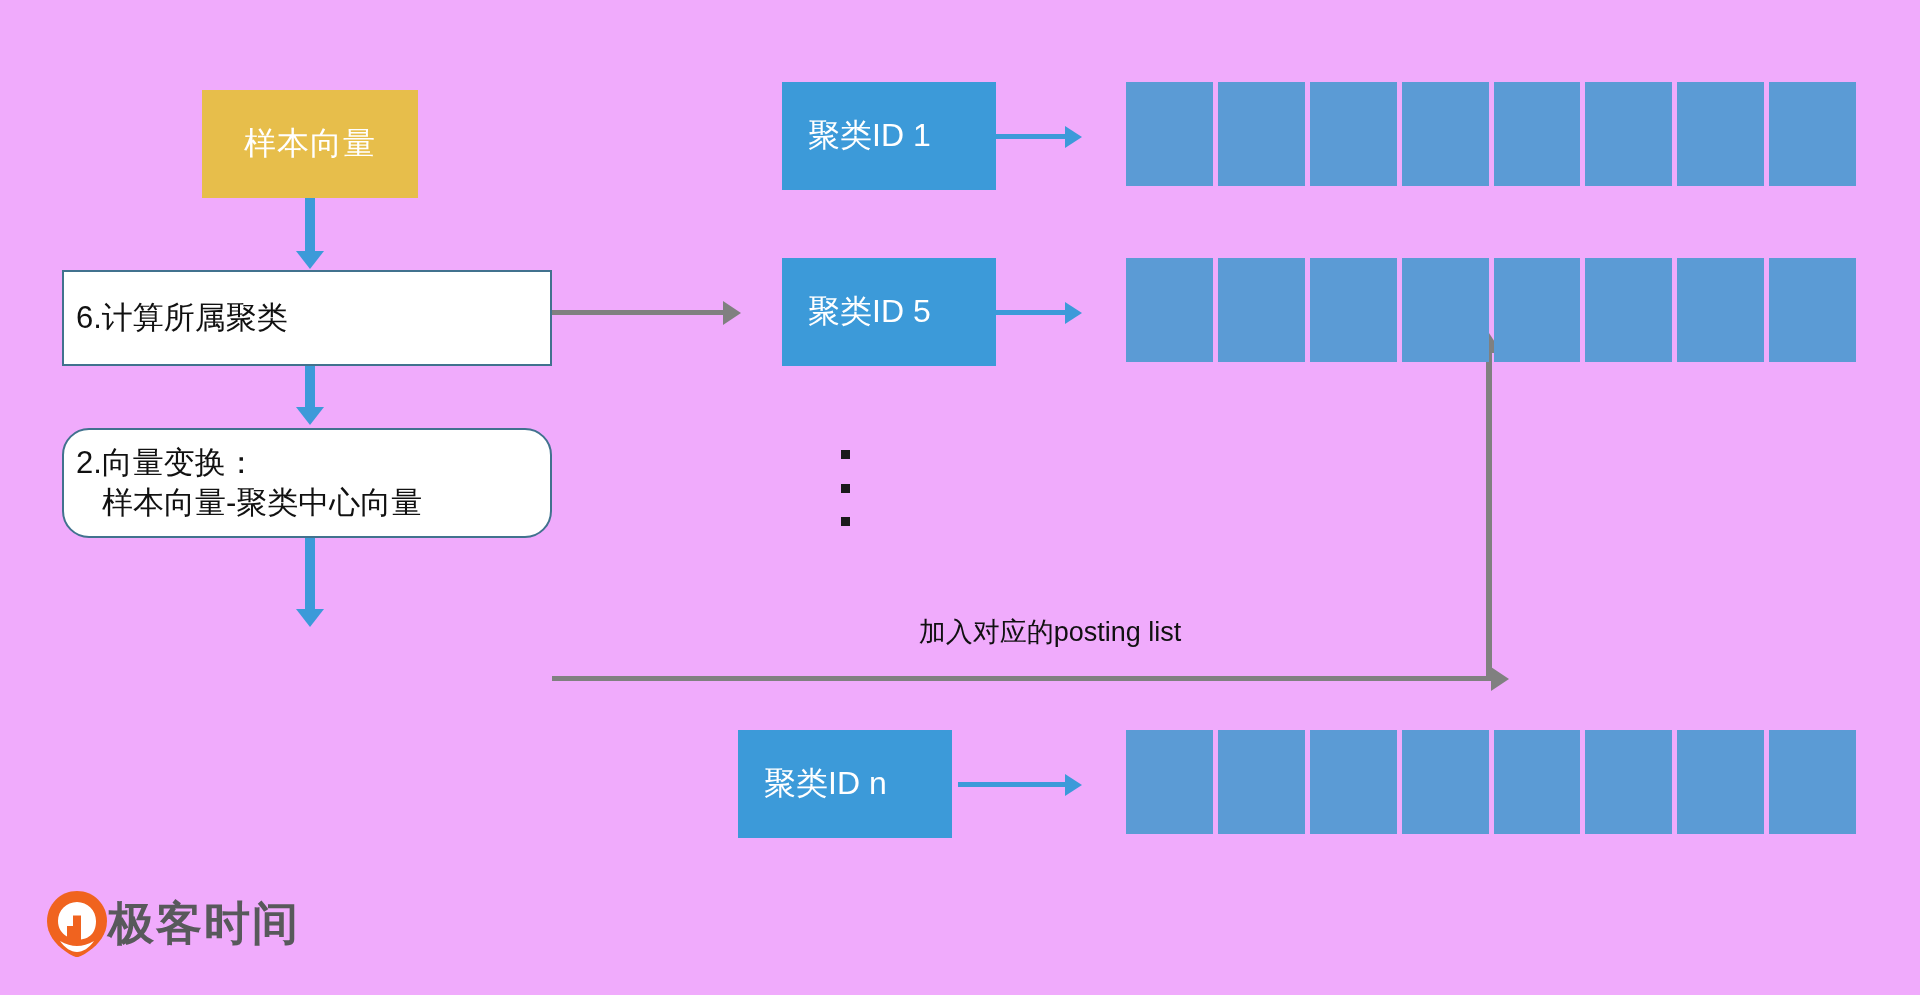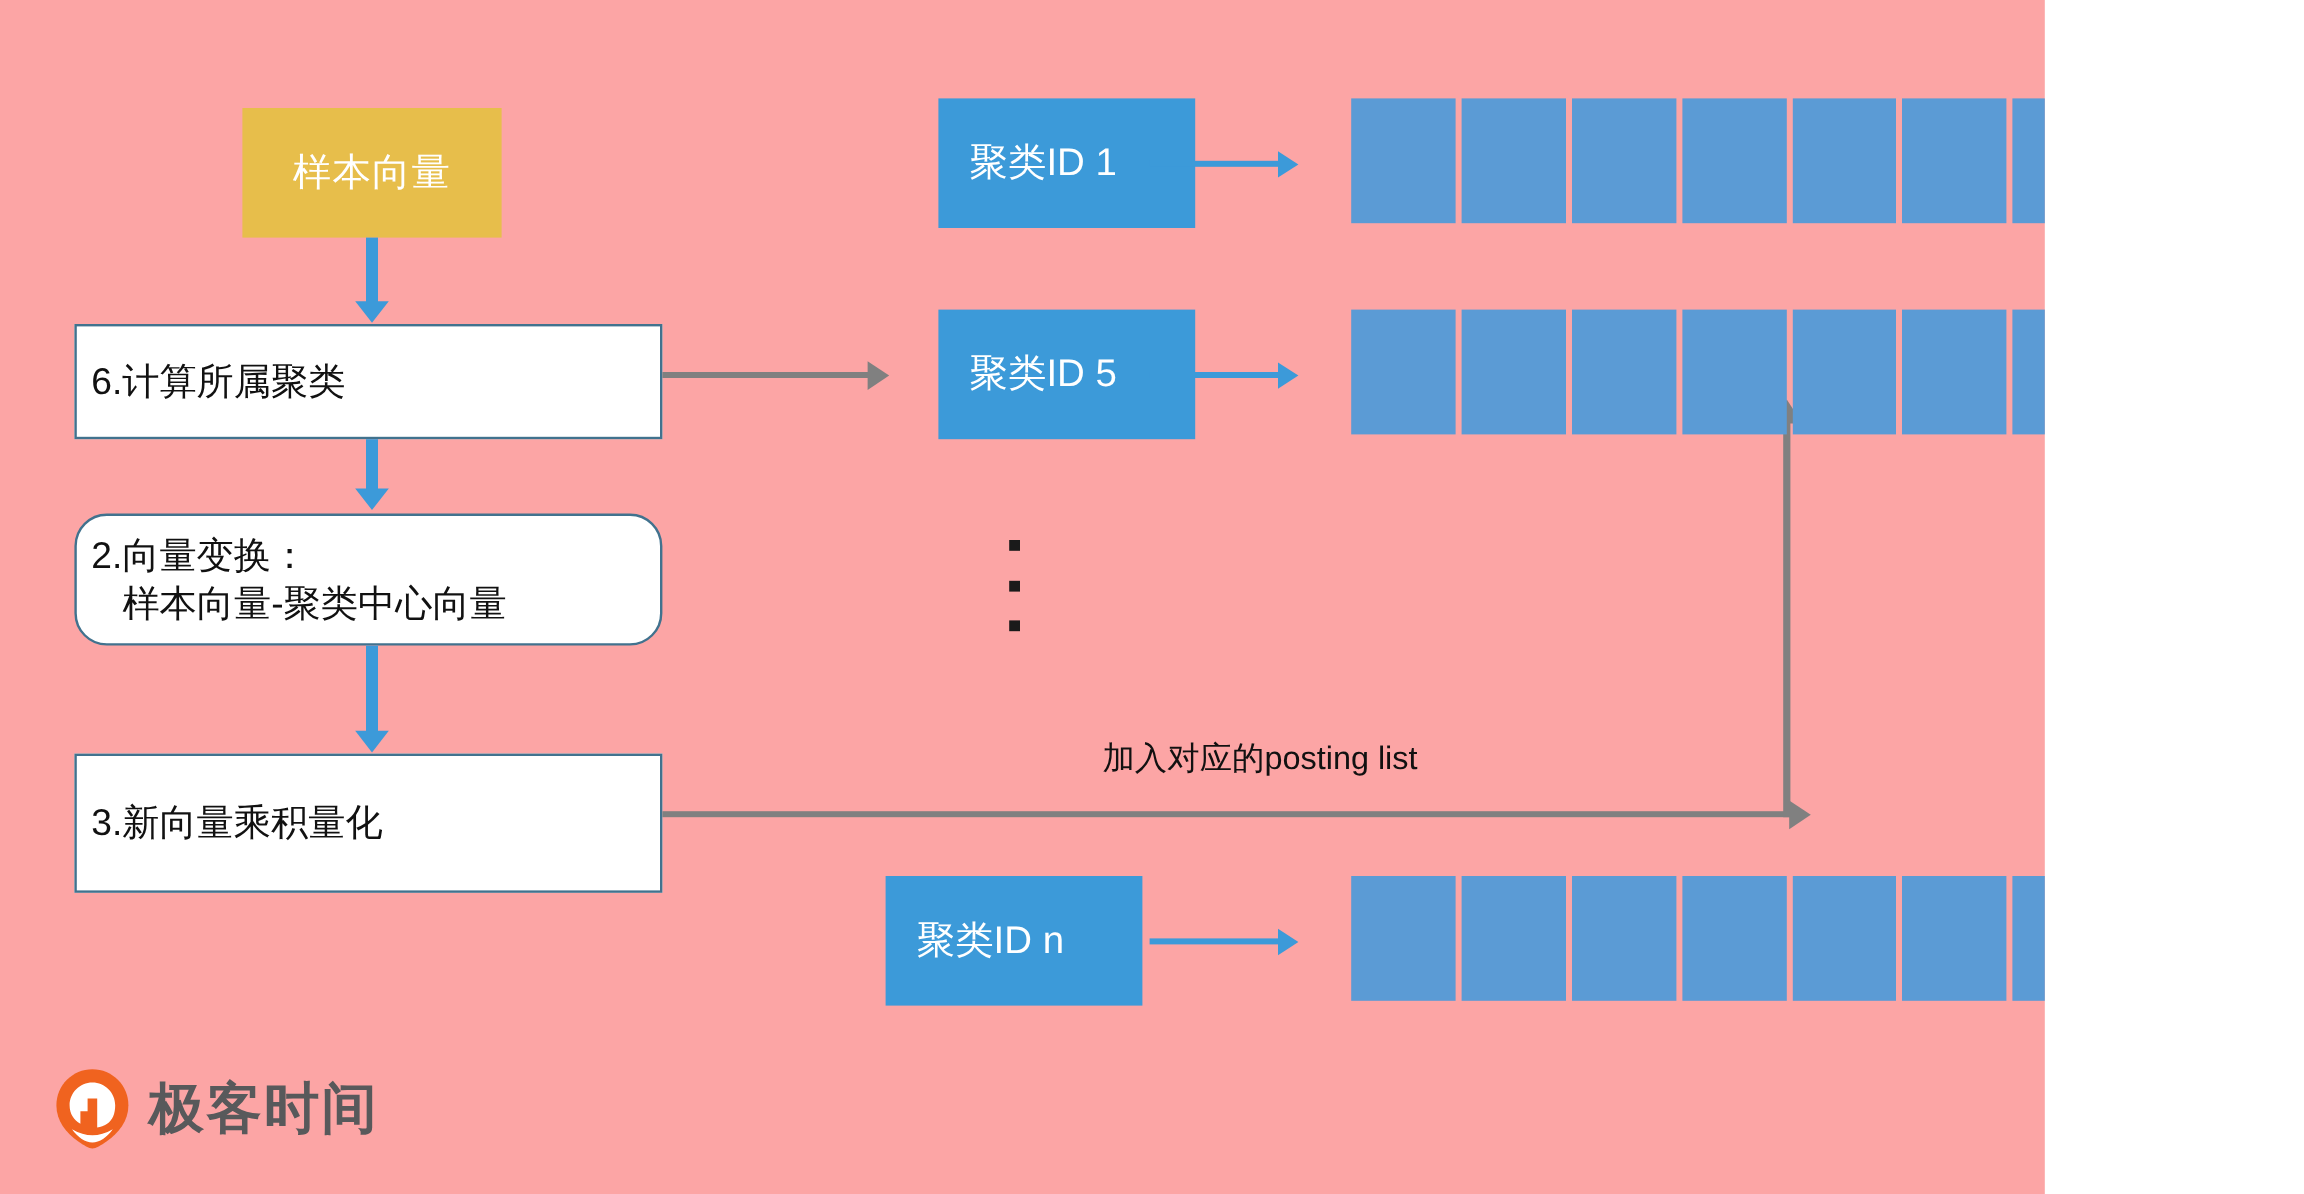--- a/index.html
+++ b/index.html
@@ -5,23 +5,23 @@
   html, body {
     margin: 0;
     padding: 0;
     background: #ffffff;
   }
   body {
     font-family: "Liberation Sans", "DejaVu Sans", sans-serif;
   }
   #stage {
     position: relative;
-    width: 1704px;
+    width: 1920px;
     height: 995px;
-    background: #fca5a5;
+    background: #f0abfc;
     overflow: hidden;
   }
 
   
   .abs { position: absolute; box-sizing: border-box; }
 
   
   .sample-box {
     left: 202px; top: 90px; width: 216px; height: 108px;
     background: #E7BE4B;
@@ -161,21 +161,21 @@
     left: 700px; top: 614px;
     width: 700px;
     text-align: center;
     font-size: 27px;
     color: #111111;
   }
 
   
   .logo-wrap {
     left: 46px; top: 890px;
-    display: flex; align-items: center; gap: 16px;
+    display: flex; align-items: center; 
   }
   .logo-mark { width: 62px; height: 68px; }
   .logo-text {
     font-size: 46px;
     font-weight: bold;
     color: #58595B;
     letter-spacing: 2px;
   }
 </style>
 </head>
@@ -197,23 +197,20 @@
 
   <div class="abs step-box step2">
     <span class="two-line">
       <span>2.向量变换：</span>
       <span class="indent">样本向量-聚类中心向量</span>
     </span>
   </div>
 
   <div class="abs v-arrow va3"></div>
 
-  <div class="abs step-box step3">
-    <span>3.新向量乘积量化</span>
-  </div>
 
   <div class="abs gray-line-h gray-arrow-right g1"></div>
 
   <div class="abs gray-line-h gray-arrow-right g3h"></div>
   <div class="abs gray-line-v gray-arrow-up"></div>
   <div class="abs posting-label">加入对应的posting list</div>
 
   <div class="abs cluster-box cb1">
     <span>聚类ID 1</span>
   </div>

